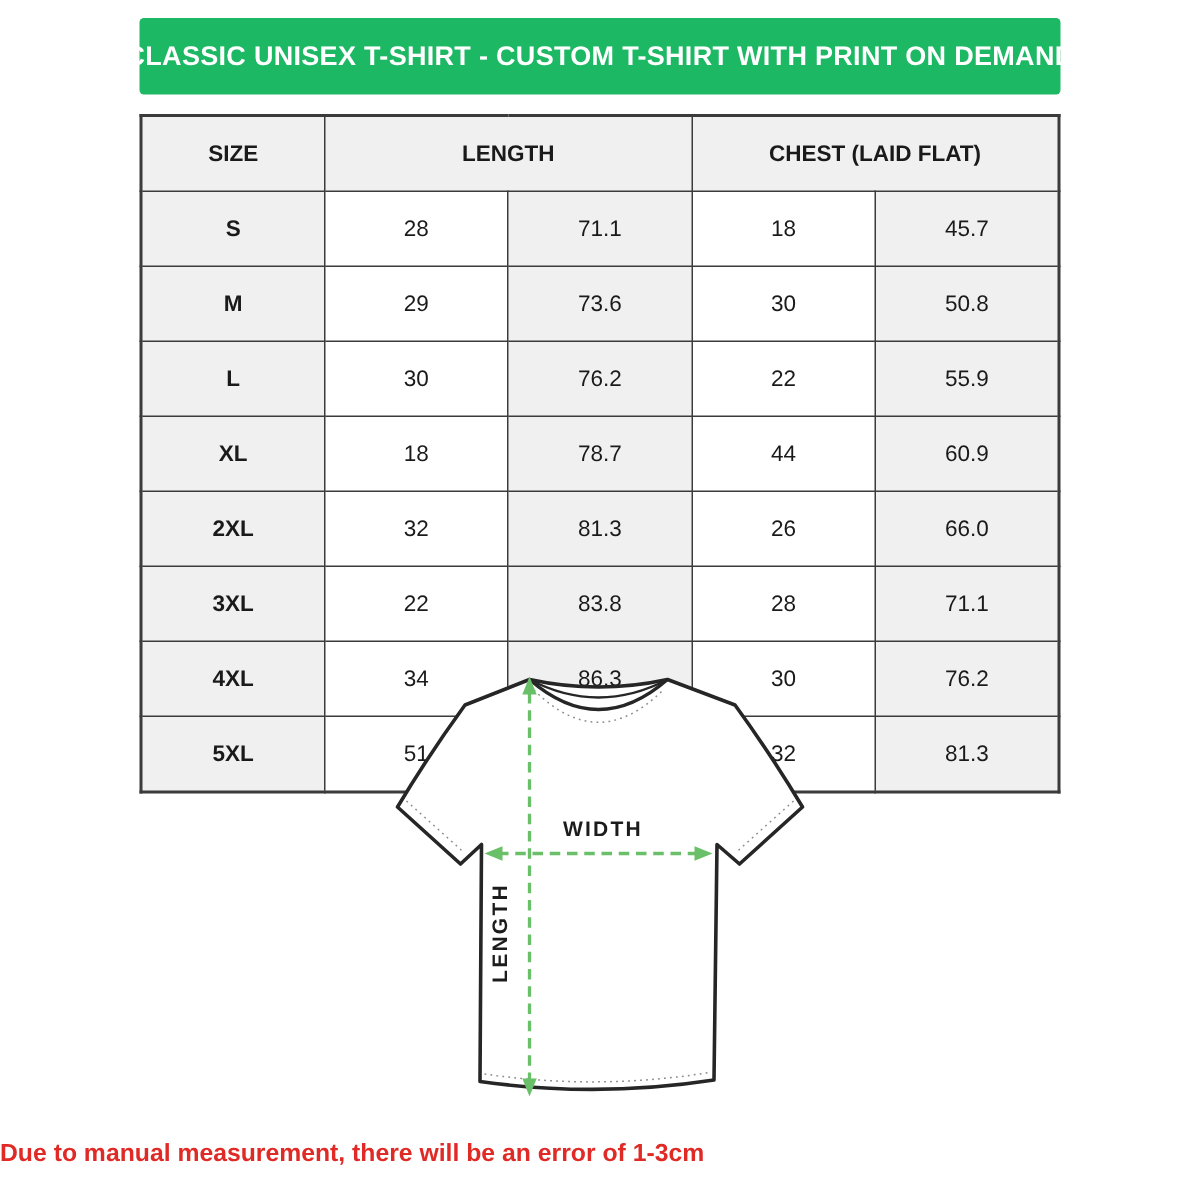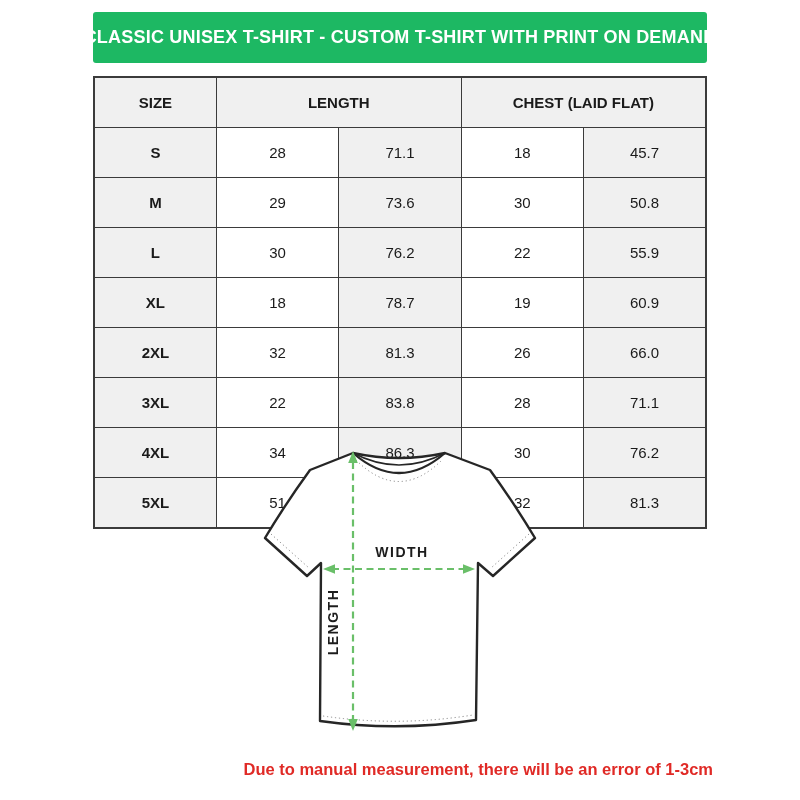--- a/index.html
+++ b/index.html
@@ -67,21 +67,21 @@
     font-weight: bold;
     letter-spacing: 1.5px;
     fill: #1c1c1c;
   }
 
   
   .footer-note {
     position: absolute;
     left: 0; top: 760px;
     width: 713px;
-    text-align: right;
+    text-align: left;
     color: #e02a26;
     font-size: 16.5px;
     font-weight: bold;
   }
 </style>
 </head>
 <body>
 
 <div class="canvas">
 
@@ -121,21 +121,21 @@
         <td class="g sz">L</td>
         <td class="w">30</td>
         <td class="g">76.2</td>
         <td class="w">22</td>
         <td class="g">55.9</td>
       </tr>
       <tr>
         <td class="g sz">XL</td>
         <td class="w">18</td>
         <td class="g">78.7</td>
-        <td class="w">19</td>
+        <td class="w">44</td>
         <td class="g">60.9</td>
       </tr>
       <tr>
         <td class="g sz">2XL</td>
         <td class="w">32</td>
         <td class="g">81.3</td>
         <td class="w">26</td>
         <td class="g">66.0</td>
       </tr>
       <tr>

